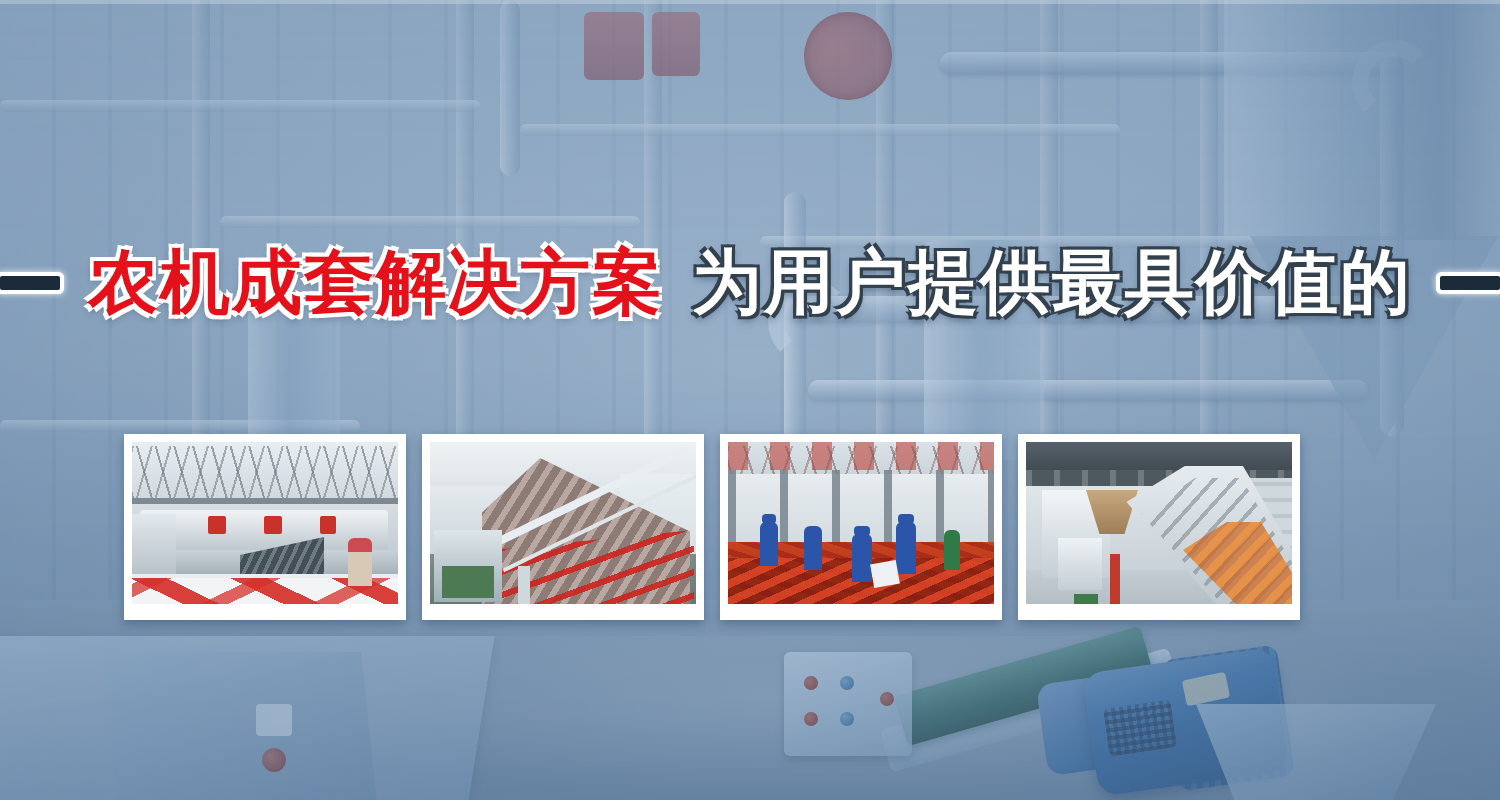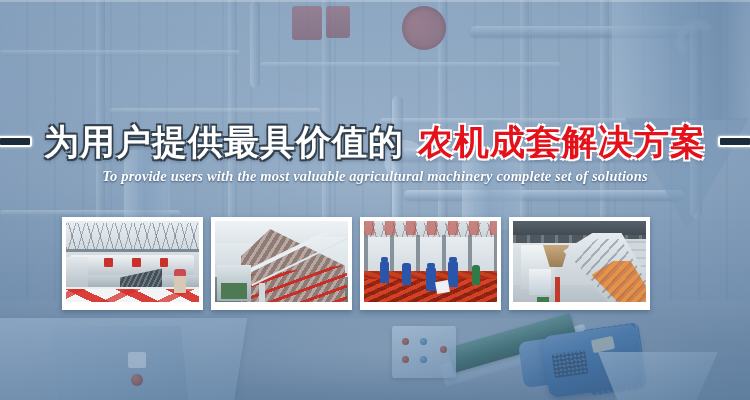--- a/index.html
+++ b/index.html
@@ -348,25 +348,24 @@
     </div>
 
     <div class="bg-tint"></div>
     <div class="bg-tint2"></div>
     <div class="bg-vig"></div>
   </div>
 
   <div class="headline-wrap">
     <div class="headline">
       <span class="dash"></span>
+      <span class="h-text h-red">农机成套解决方案</span>
       <span class="h-text h-white">为用户提供最具价值的</span>
-      <span class="h-text h-red">农机成套解决方案</span>
       <span class="dash"></span>
     </div>
-    <div class="subhead">To provide users with the most valuable agricultural machinery complete set of solutions</div>
   </div>
 
   <div class="strip">
 
     <div class="thumb">
       <div class="thumb-img">
         <div class="t1-roof"></div>
           <div class="t1-truss"></div>
           <div class="t1-beam"></div>
         <div class="t1-wall"></div>

